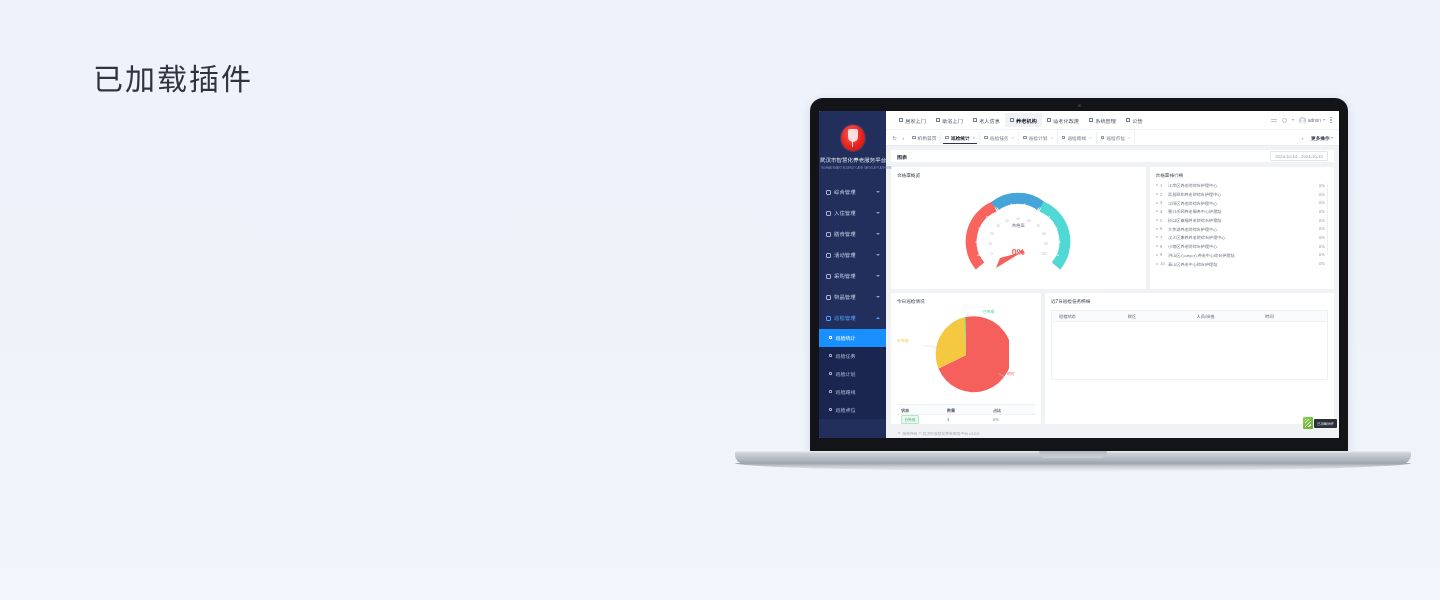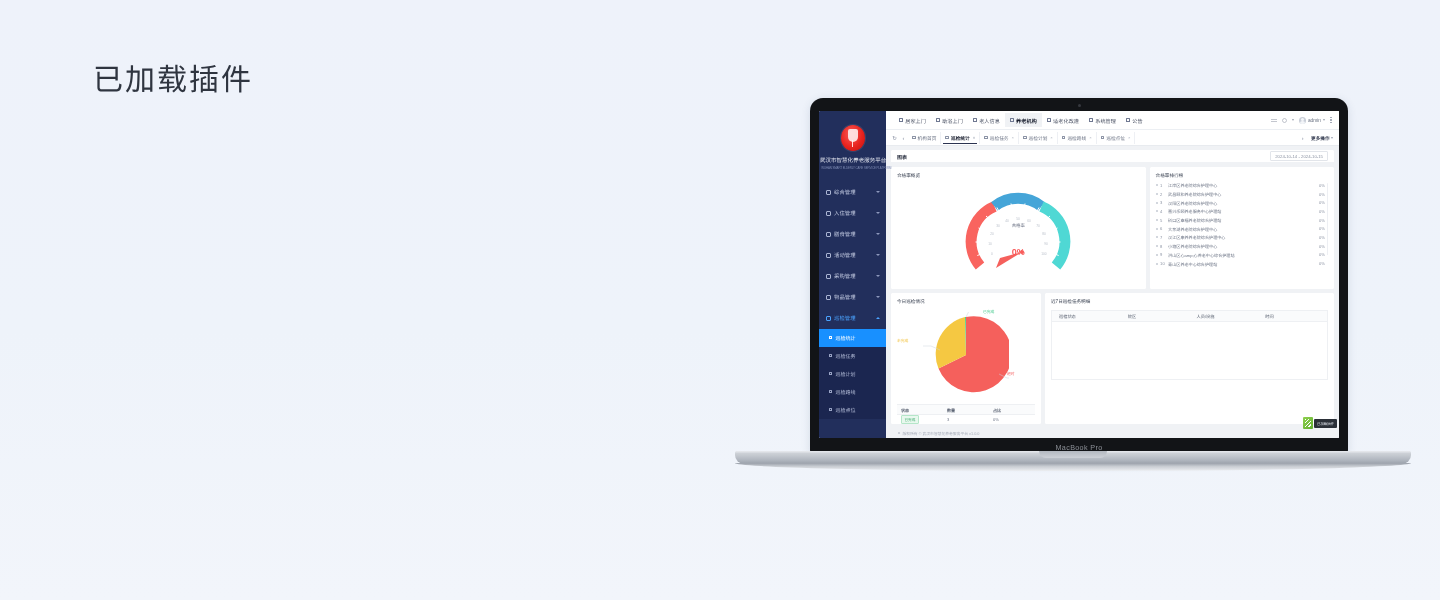--- a/index.html
+++ b/index.html
@@ -1014,21 +1014,20 @@
           </div>
         </div>
 
         <div class="ext-badge">
           <span class="ext-icon"></span>
           <span class="ext-tip">已加载插件</span>
         </div>
       </div>
     </div>
 
-    <div class="lid-label">MacBook Pro</div>
   </div>
 
   <div class="base-shadow"></div>
   <div class="base">
     <div class="base-top"></div>
     <div class="base-notch"></div>
   </div>
   <div class="base-foot"></div>
 </div>
 

